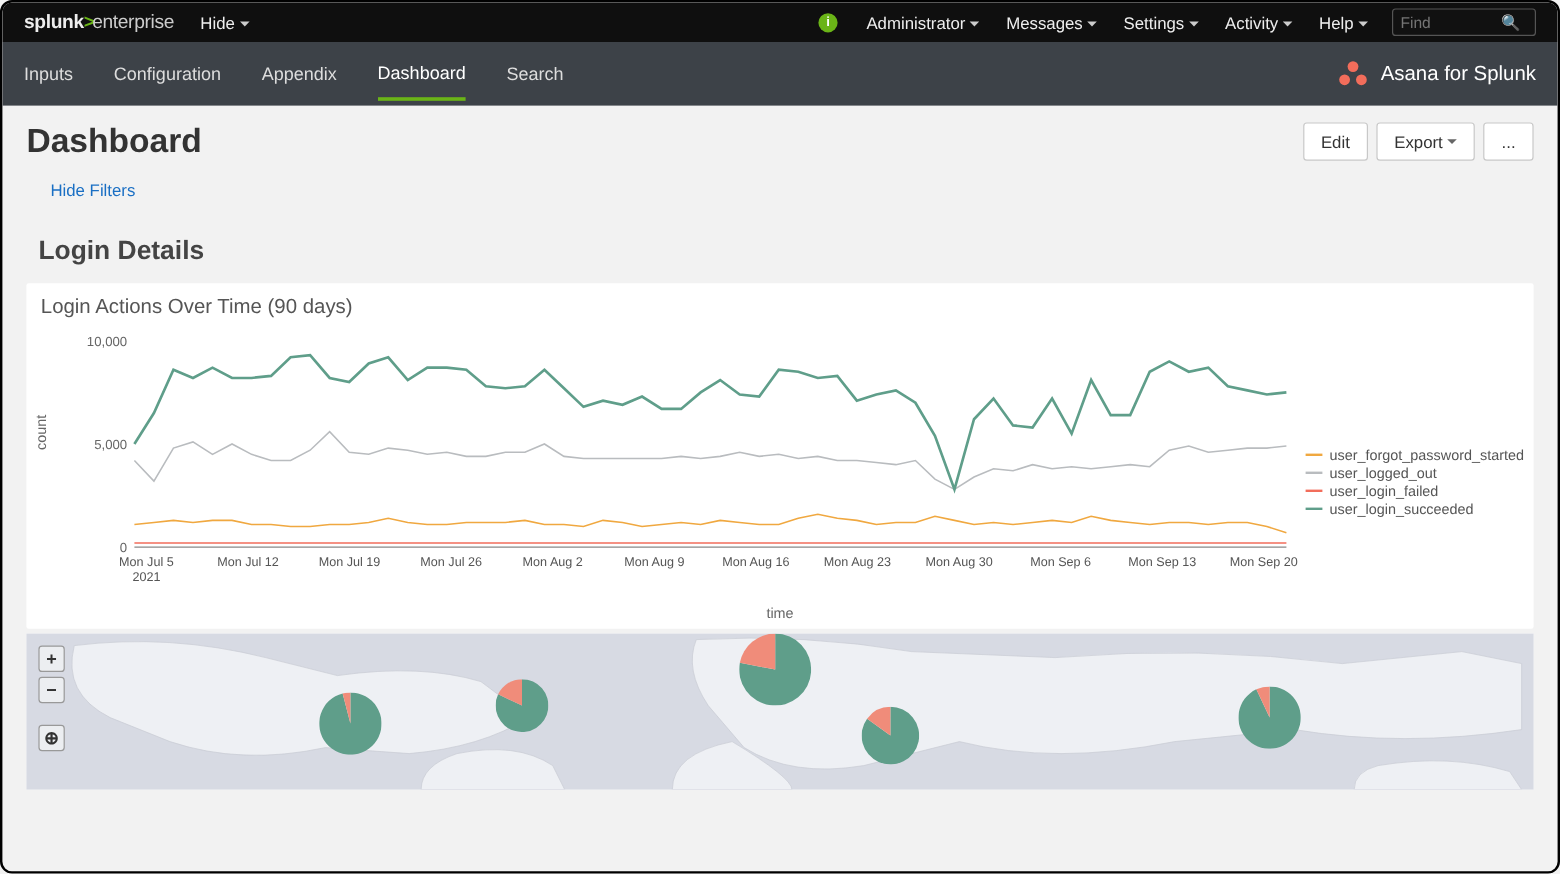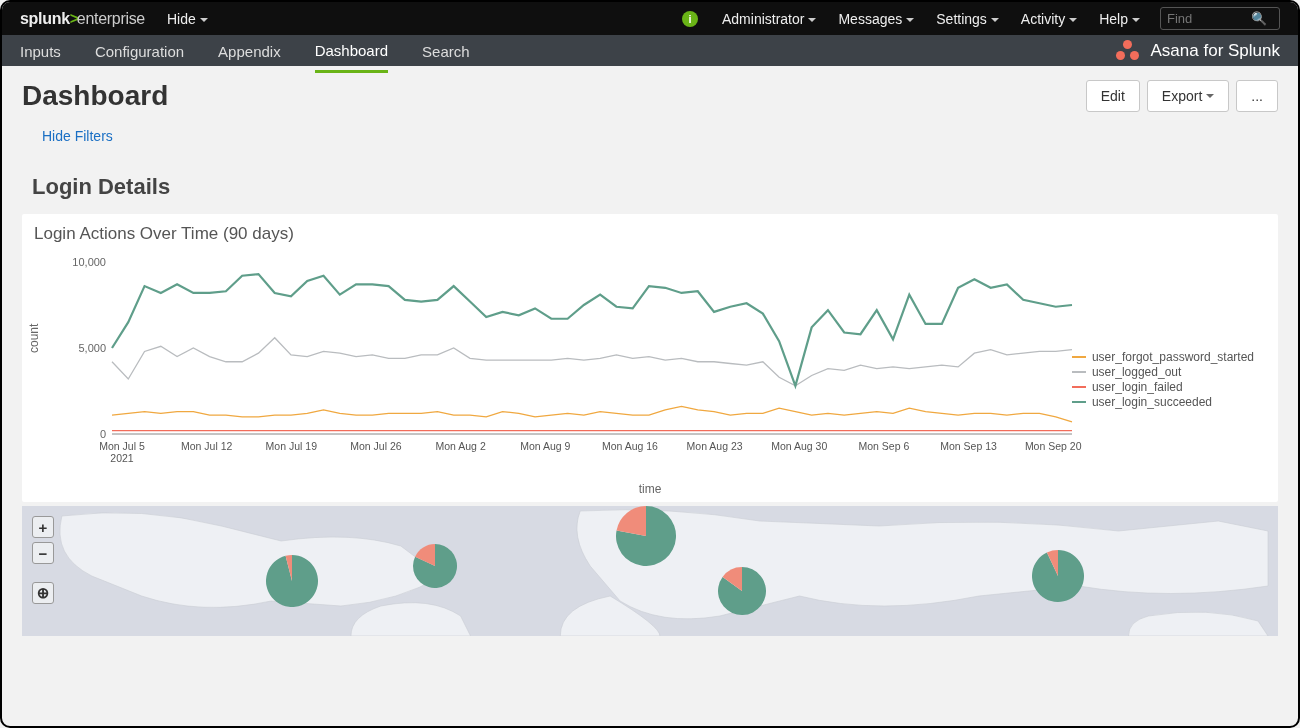--- a/index.html
+++ b/index.html
@@ -13,21 +13,21 @@
 .topbar .apps { margin-left: 30px; cursor: pointer; }
 .caret { display: inline-block; margin-left: 4px; border: 4px solid transparent; border-top-color: #ccc; transform: translateY(2px); }
 .topspacer { flex: 1; }
 .topbar .item { margin-left: 22px; cursor: pointer; color: #eee; white-space: nowrap; }
 .info-icon { display:inline-flex; width:16px; height:16px; background:#6ab417; border-radius:50%; color:#fff; font-size:11px; font-weight:700; align-items:center; justify-content:center; margin-right: 2px;}
 .search-box { margin-left: 20px; display:flex; align-items:center; background:#111; border:1px solid #555; border-radius:3px; height:23px; width:120px; }
 .search-box input { background:transparent; border:0; outline:0; color:#ccc; font-size:13px; padding:0 6px; width: 90px;}
 .search-box .sicon { color:#888; font-size:13px; padding-right:6px;}
 
 
-.navbar { background: #3d4248; height: 31px; display:flex; align-items:center; padding: 0 18px; color:#eee; font-size:15px;}
+.navbar { background: #3d4248; height: 53px; display:flex; align-items:center; padding: 0 18px; color:#eee; font-size:15px;}
 .navbar .tab { margin-right: 34px; padding: 13px 0 11px; cursor:pointer; color:#ddd; }
 .navbar .tab.active { color:#fff; border-bottom: 3px solid #6ab417; }
 .navspacer { flex:1; }
 .applogo { display:flex; align-items:center; color:#fff; font-size:17px; }
 .applogo .dots { position:relative; width:28px; height:24px; margin-right:10px;}
 .applogo .dots span { position:absolute; width:9px; height:9px; background:#f26d5b; border-radius:50%;}
 .applogo .dots span:nth-child(1){ top:1px; left:10px;}
 .applogo .dots span:nth-child(2){ top:12px; left:3px;}
 .applogo .dots span:nth-child(3){ top:12px; left:17px;}
 
@@ -45,21 +45,21 @@
 
 
 .section-title { font-size:22px; font-weight:600; color:#444; padding: 12px 30px 14px;}
 .panel { background:#fff; margin: 0 20px 4px; border-radius:2px; }
 .panel-title { font-size:17px; color:#555; padding: 10px 12px 6px; }
 
 
 .chart-wrap { position:relative; padding: 4px 10px 8px 50px; }
 .ylabel { position:absolute; left:12px; top:50%; transform: rotate(-90deg) translateX(20px); transform-origin: left center; font-size:12px; color:#666;}
 .chart-svg { display:block; }
-.legend { position:absolute; right:24px; top:100px; font-size:12px; color:#555;}
+.legend { position:absolute; right:8px; top:100px; font-size:12px; color:#555;}
 .legend div { display:flex; align-items:center; margin-bottom:1px; white-space:nowrap;}
 .legend .sw { width:14px; height:2px; margin-right:6px;}
 .xlabel { text-align:center; font-size:12px; color:#666; padding-bottom:6px;}
 
 
 .map-panel { background:#fff; margin: 0 20px; }
 .map-area { position:relative; height:130px; background:linear-gradient(#d7dae3,#d7dae3); overflow:hidden;}
 .map-svg { position:absolute; inset:0; width:100%; height:100%;}
 .map-controls { position:absolute; left:10px; top:10px; display:flex; flex-direction:column; gap:4px;}
 .map-btn { width:22px; height:22px; background:#eceef1; border:1px solid #999; border-radius:3px; font-size:15px; font-weight:700; color:#333; display:flex; align-items:center; justify-content:center; cursor:pointer;}

